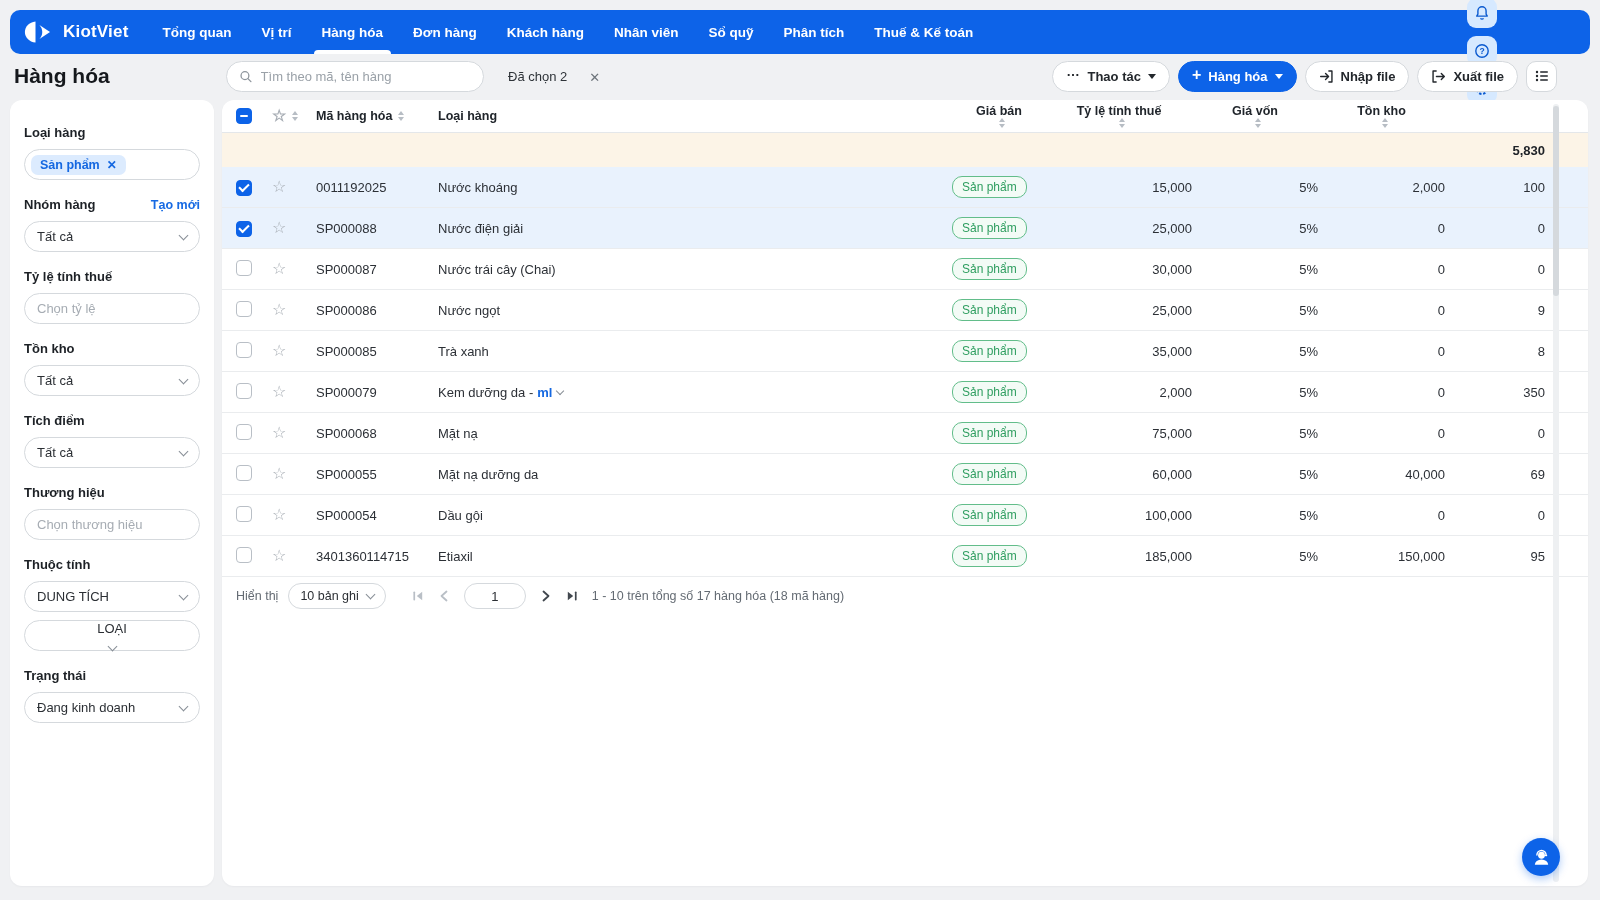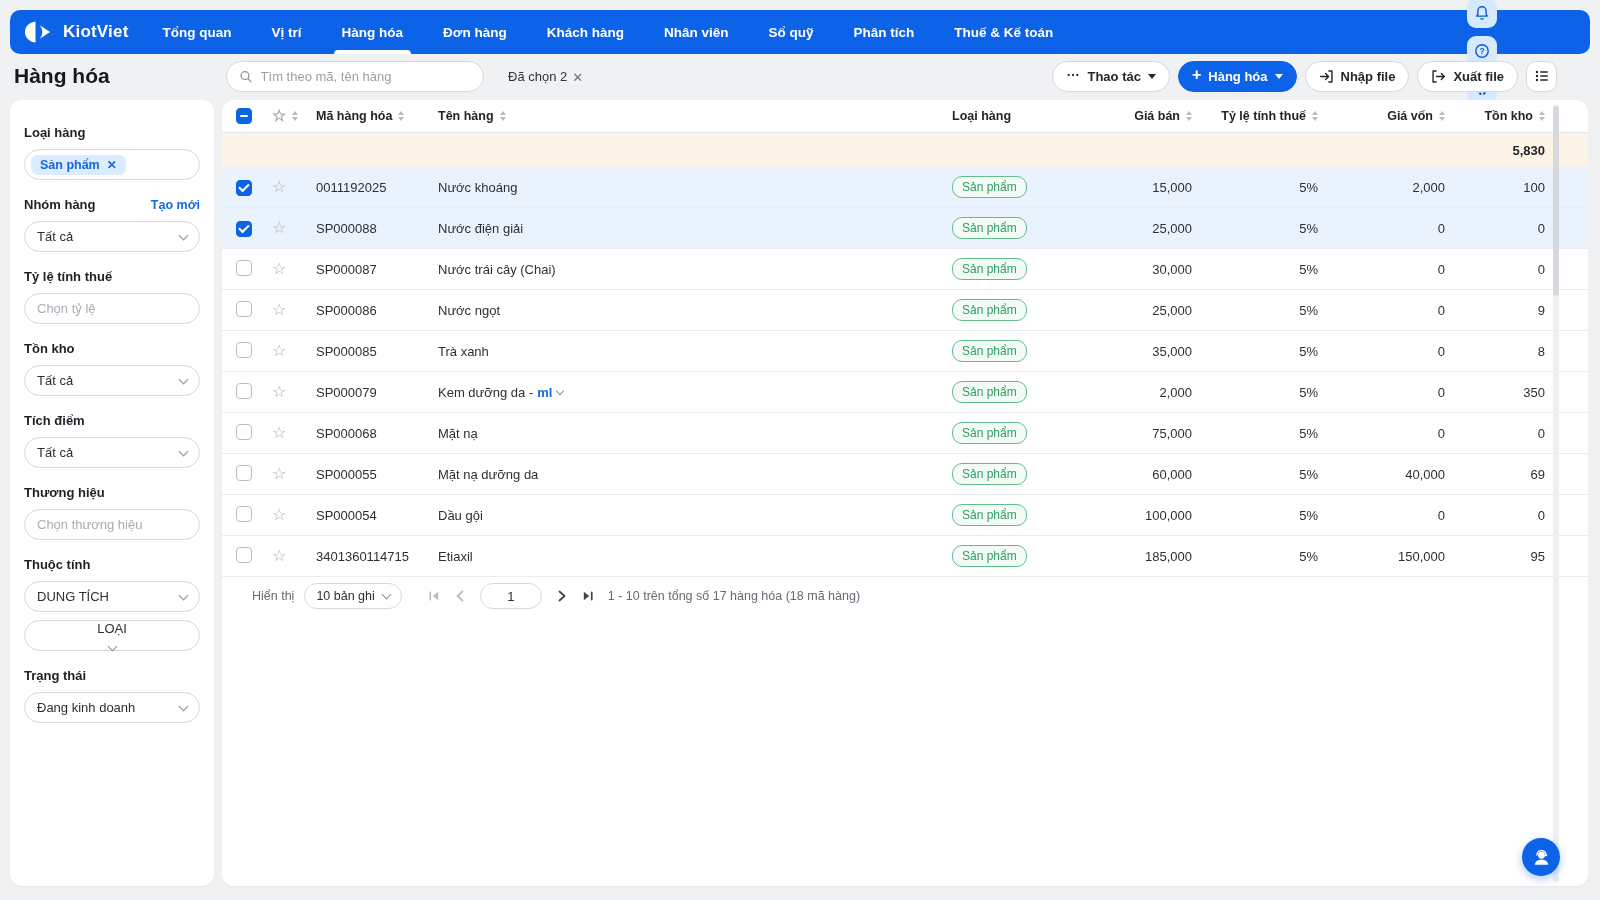--- a/index.html
+++ b/index.html
@@ -11,21 +11,21 @@
     color:#2c3036;
   }
   
   .topbar {
     position:absolute; left:10px; top:10px; right:10px; height:44px;
     background:#0d63e8; border-radius:10px;
     display:flex; align-items:center; padding:0 44px 0 14px;justify-content:space-between;
   }
   .logo { display:flex; align-items:center; gap:9px; }
   .logo-text { color:#fff; font-size:17px; font-weight:700; letter-spacing:.2px; }
-  .nav { display:flex; gap:40px; margin-left:34px; height:44px; }
+  .nav { display:flex; gap:30px; margin-left:34px; height:44px; }
   .nav-item {
     color:#fff; font-size:13.5px; font-weight:600; display:flex; align-items:center;
     position:relative; white-space:nowrap; cursor:pointer;
   }
   .nav-item.active::after {
     content:""; position:absolute; left:-8px; right:-8px; bottom:0; height:4px;
     background:#fff; border-radius:4px 4px 0 0;
   }
   .top-right { margin-left:auto; display:flex; align-items:center; gap:8px;flex-direction:column; }
   .pill-btn {
@@ -50,21 +50,21 @@
   .page-title { font-size:21px; font-weight:700; color:#15181c; width:212px; flex-shrink:0; }
   .search-box {
     width:258px; height:31px; border:1px solid #d5d9dd; border-radius:16px; background:#fff;
     display:flex; align-items:center; padding:0 12px; gap:8px; flex-shrink:0;
   }
   .search-box input {
     border:none; outline:none; font-size:13px; width:100%; background:transparent;
     font-family:"Liberation Sans", sans-serif; color:#2c3036;
   }
   .search-box input::placeholder { color:#9aa1a8; }
-  .selected-wrap { display:flex; align-items:flex-end; gap:5px; margin-left:24px; font-size:13px; color:#2e3338; }
+  .selected-wrap { display:flex; align-items:flex-end; gap:22px; margin-left:24px; font-size:13px; color:#2e3338; }
   .x-icon { color:#6d747b; font-size:13px; cursor:pointer; line-height:1; }
   .head-actions { margin-left:auto; display:flex; gap:8px; align-items:center; }
   .btn {
     height:31px; border-radius:16px; padding:0 13px; background:#fff; border:1px solid #d5d9dd;
     display:inline-flex; align-items:center; gap:7px; font-size:13px; font-weight:700;
     color:#23272c; cursor:pointer; white-space:nowrap; font-family:"Liberation Sans", sans-serif;
   }
   .btn.primary { background:#0d63e8; border-color:#0d63e8; color:#fff; }
   .btn .dots { font-weight:700; letter-spacing:1px; margin-top:-4px; }
   .cols-btn { width:31px; padding:0; justify-content:center; border-radius:10px; }
@@ -102,21 +102,21 @@
     background:#fff; border-radius:12px; box-shadow:0 1px 2px rgba(20,30,40,.04);
     overflow:hidden;
   }
   .thead-row, .summary-row, .trow {
     display:grid;
     grid-template-columns:36px 44px 122px 1fr 94px 146px 126px 127px 100px;
     padding:0 43px 0 14px; align-items:center;
   }
   .thead-row { height:33px; border-bottom:1px solid #e4e7ea; }
   .hcell { display:flex; align-items:center; font-size:12.5px; font-weight:700; color:#20252b; white-space:nowrap; }
-  .hcell.num { justify-content:flex-end; }
+  .hcell.num { justify-content:flex-end;flex-direction:column; }
   .sort { display:inline-flex; flex-direction:column; gap:2px; margin-left:6px; cursor:pointer; }
   .sort i { display:block; width:0; height:0; border-left:3.5px solid transparent; border-right:3.5px solid transparent; }
   .sort .up { border-bottom:4px solid #b7bdc4; }
   .sort .dn { border-top:4px solid #b7bdc4; }
   .summary-row { height:34px; background:#fcf4e7; }
   .summary-row .num { font-size:13px; font-weight:700; color:#1e2227; text-align:right; }
   .trow { height:41px; border-bottom:1px solid #eaecee; font-size:13px; color:#2c3036; }
   .trow.selected { background:#e9f2fd; }
   .cell { white-space:nowrap; overflow:hidden; text-overflow:ellipsis; }
   .cell.num { text-align:right; }
@@ -129,21 +129,21 @@
   .cb.checked::after { content:""; width:8px; height:4px; border-left:2px solid #fff; border-bottom:2px solid #fff; transform:rotate(-45deg) translate(1px,-1px); }
   .cb.ind::after { content:""; width:8px; height:2.4px; background:#fff; border-radius:1px; }
   .badge {
     display:inline-block; border:1px solid #62bd8a; color:#2f9e60; background:#f3fbf6;
     border-radius:10px; padding:2.5px 9px; font-size:12px; line-height:1.25;
   }
   .variant-wrap { display:inline-flex; align-items:center; gap:5px; margin-left:4px; }
   .variant-link { color:#1568e1; font-weight:600; cursor:pointer; text-decoration:none; font-size:13px; }
   .vchev { width:6px; height:6px; border-right:1.5px solid #878e96; border-bottom:1.5px solid #878e96; transform:rotate(45deg); margin-top:-2px; display:inline-block; }
   
-  .pagination { display:flex; align-items:center; height:38px; padding:0 30px; margin-top:0; }
+  .pagination { display:flex; align-items:center; height:38px; padding:0 14px; margin-top:0; }
   .pg-label, .pg-summary { font-size:12.5px; color:#646b73; }
   .pg-size {
     height:26px; border:1px solid #d5d9dd; border-radius:14px; display:inline-flex; align-items:center;
     gap:8px; padding:0 11px; font-size:12.5px; color:#2b2f34; margin-left:10px; cursor:pointer;
   }
   .pg-icons { display:flex; align-items:center; gap:15px; margin-left:26px; }
   .pg-ico { display:inline-flex; align-items:center; justify-content:center; cursor:pointer; }
   .pg-page {
     width:62px; height:26px; border:1px solid #d5d9dd; border-radius:14px; text-align:center;
     font-size:13px; color:#2b2f34; outline:none; font-family:"Liberation Sans", sans-serif;
@@ -357,27 +357,20 @@
       </div>
     <div class="hcell">
         <span class="hstar">☆</span>
         <span class="sort">
           <i class="up"></i>
           <i class="dn"></i>
         </span>
       </div>
     <div class="hcell">
         <span>Mã hàng hóa</span>
-        <span class="sort">
-          <i class="up"></i>
-          <i class="dn"></i>
-        </span>
-      </div>
-    <div class="hcell">
-        <span>Tên hàng</span>
         <span class="sort">
           <i class="up"></i>
           <i class="dn"></i>
         </span>
       </div>
     <div class="hcell">
         <span>Loại hàng</span>
       </div>
     <div class="hcell num">
         <span>Giá bán</span>

